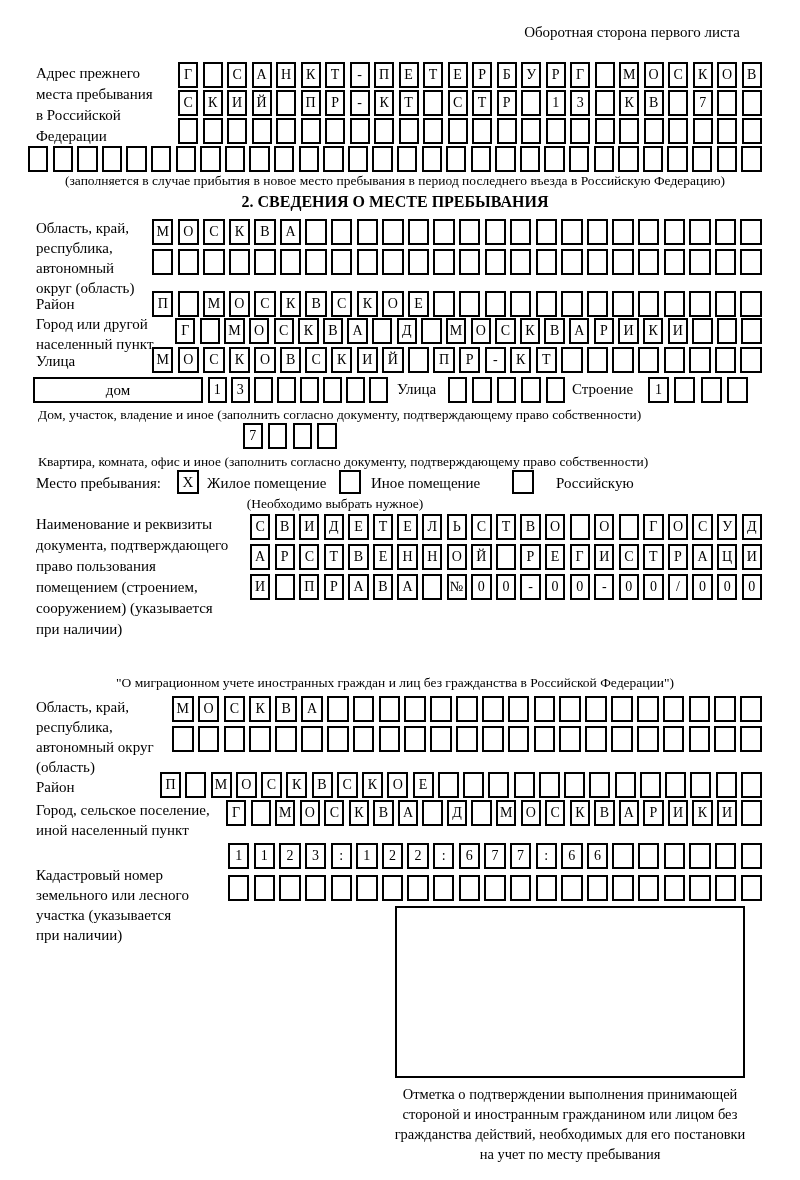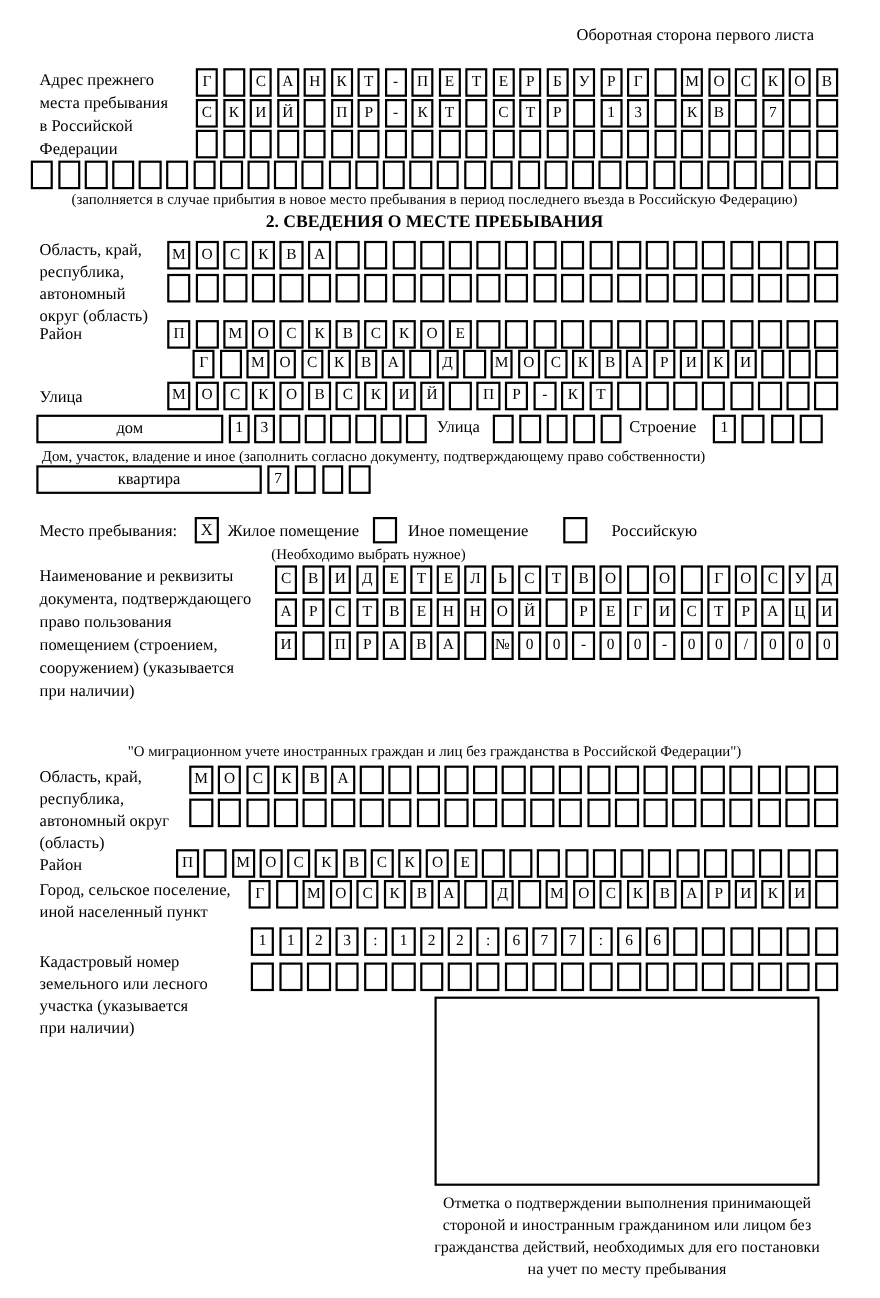--- a/index.html
+++ b/index.html
@@ -34,28 +34,30 @@
   <div class="abs lbl" style="left:300px;top:22px;width:440px;text-align:right;">Оборотная сторона первого листа</div>
   <div class="abs cap center" style="left:0px;top:172px;width:790px;">(заполняется в случае прибытия в новое место пребывания в период последнего въезда в Российскую Федерацию)</div>
 
   <div class="abs center bold" style="left:0px;top:193px;width:790px;font-size:16px;">2. СВЕДЕНИЯ О МЕСТЕ ПРЕБЫВАНИЯ</div>
 
   <div class="abs lbl-tight ml" style="left:36px;top:218px;width:130px;">Область, край,
 республика,
 автономный
 округ (область)</div>
   <div class="abs lbl" style="left:36px;top:294px;width:110px;">Район</div>
+  <div class="abs lbl-tight ml" style="left:36px;top:314px;width:140px;">Город или другой
+населенный пункт</div>
   <div class="abs lbl" style="left:36px;top:351px;width:110px;">Улица</div>
 
   <div class="wbox" style="left:33px;top:377px;width:170px;">дом</div>
   <div class="abs lbl" style="left:397px;top:379px;">Улица</div>
   <div class="abs lbl" style="left:572px;top:379px;">Строение</div>
   <div class="abs cap" style="left:38px;top:406px;width:740px;">Дом, участок, владение и иное (заполнить согласно документу, подтверждающему право собственности)</div>
 
-  <div class="wbox" style="left:33px;top:423px;width:205px;">квартира</div>
+  <div class="abs cap" style="left:38px;top:453px;width:740px;">Квартира, комната, офис и иное (заполнить согласно документу, подтверждающему право собственности)</div>
 
   <div class="abs lbl" style="left:36px;top:473px;">Место пребывания:</div>
   <div class="cb" style="left:177px;top:470px;">X</div>
   <div class="abs lbl" style="left:207px;top:473px;">Жилое помещение</div>
   <div class="cb" style="left:339px;top:470px;"></div>
   <div class="abs lbl" style="left:371px;top:473px;">Иное помещение</div>
   <div class="cb" style="left:512px;top:470px;"></div>
   <div class="abs lbl" style="left:556px;top:473px;">Российскую</div>
   <div class="abs cap center" style="left:145px;top:495px;width:380px;">(Необходимо выбрать нужное)</div>
 

